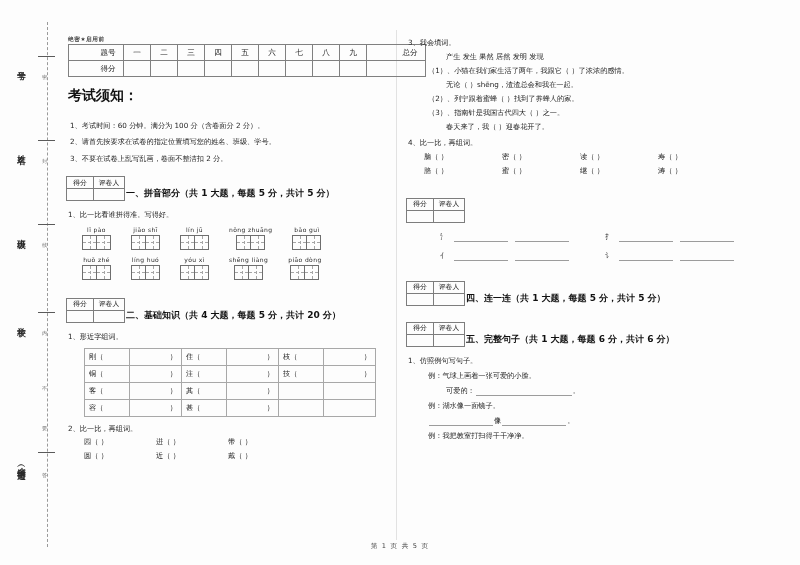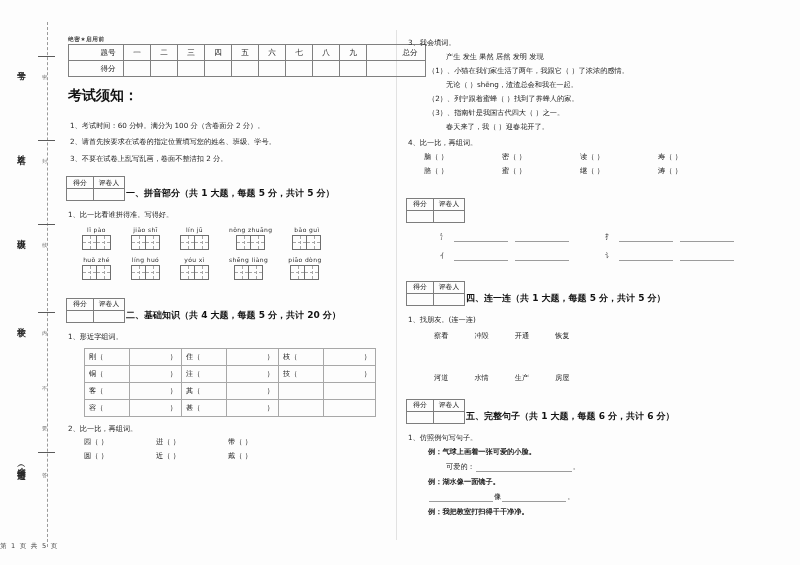--- a/index.html
+++ b/index.html
@@ -174,35 +174,35 @@
   .rad-blank{
     width:54px;border-bottom:1px solid #9c9c9c;height:8px;
   }
 
   
   .match-row{display:flex;margin:6px 0 0 28px;gap:26px;}
   .match-word{font-size:7.2px;color:#232323;white-space:nowrap;}
   .match-gap{height:26px;}
 
   
-  .ex-line{font-size:7.2px;color:#232323;margin:5px 0 0 22px;font-weight:bold;}
+  .ex-line{font-size:7.2px;color:#232323;margin:5px 0 0 22px;}
   .ex-indent{font-size:7.2px;color:#232323;margin:5px 0 0 40px;}
   .fill-blank{
     display:inline-block;width:96px;border-bottom:1px solid #9c9c9c;
     height:7px;margin:0 1px;vertical-align:bottom;
   }
   .fill-blank-l{
     display:inline-block;width:64px;border-bottom:1px solid #9c9c9c;
     height:7px;margin:0 1px;vertical-align:bottom;
   }
 
   
   .footer{
     position:absolute;left:0;right:0;bottom:14px;
-    text-align:left;font-size:6.6px;color:#444;letter-spacing:1.2px;
+    text-align:center;font-size:6.6px;color:#444;letter-spacing:1.2px;
   }
 </style>
 </head>
 <body>
 
 <div class="page">
 
   <div class="seal-strip">
     <div class="seal-dotline"></div>
 
@@ -513,36 +513,20 @@
           <td class="g2">评卷人</td>
         </tr>
         <tr>
           <td class="blank"></td>
           <td class="blank"></td>
         </tr>
       </tbody>
         </table>
       <div class="sec-heading">四、连一连（共 1 大题，每题 5 分，共计 5 分）</div>
 
-      <div class="sec-body">
-        <div class="q-line">1、找朋友。(连一连)</div>
-        <div class="match-row">
-          <div class="match-word">察看</div>
-          <div class="match-word">冲毁</div>
-          <div class="match-word">开通</div>
-          <div class="match-word">恢复</div>
-        </div>
-        <div class="match-gap"></div>
-        <div class="match-row">
-          <div class="match-word">河道</div>
-          <div class="match-word">水情</div>
-          <div class="match-word">生产</div>
-          <div class="match-word">房屋</div>
-        </div>
-      </div>
     </div>
 
     <div class="sec-wrap" style="margin-top:16px;">
       <table class="grade-box">
         <tbody>
             <tr>
           <td class="g1">得分</td>
           <td class="g2">评卷人</td>
         </tr>
         <tr>

